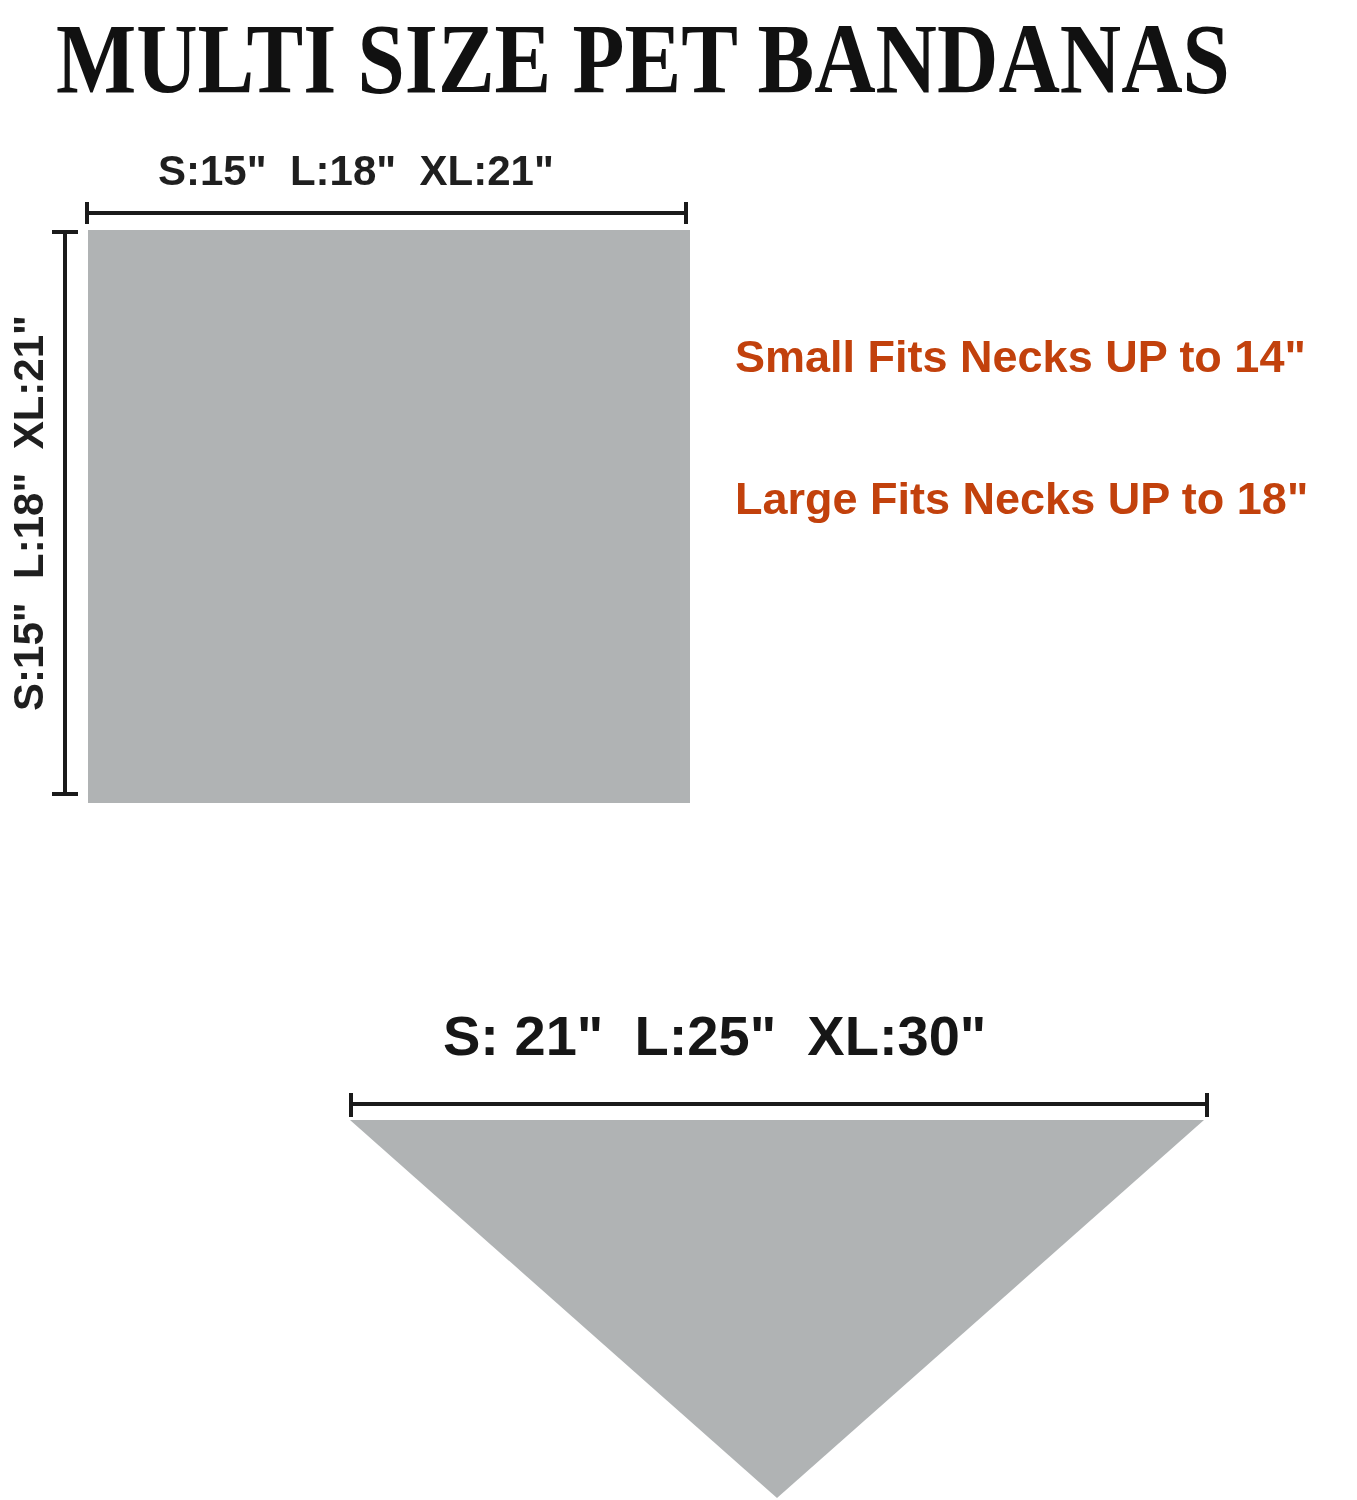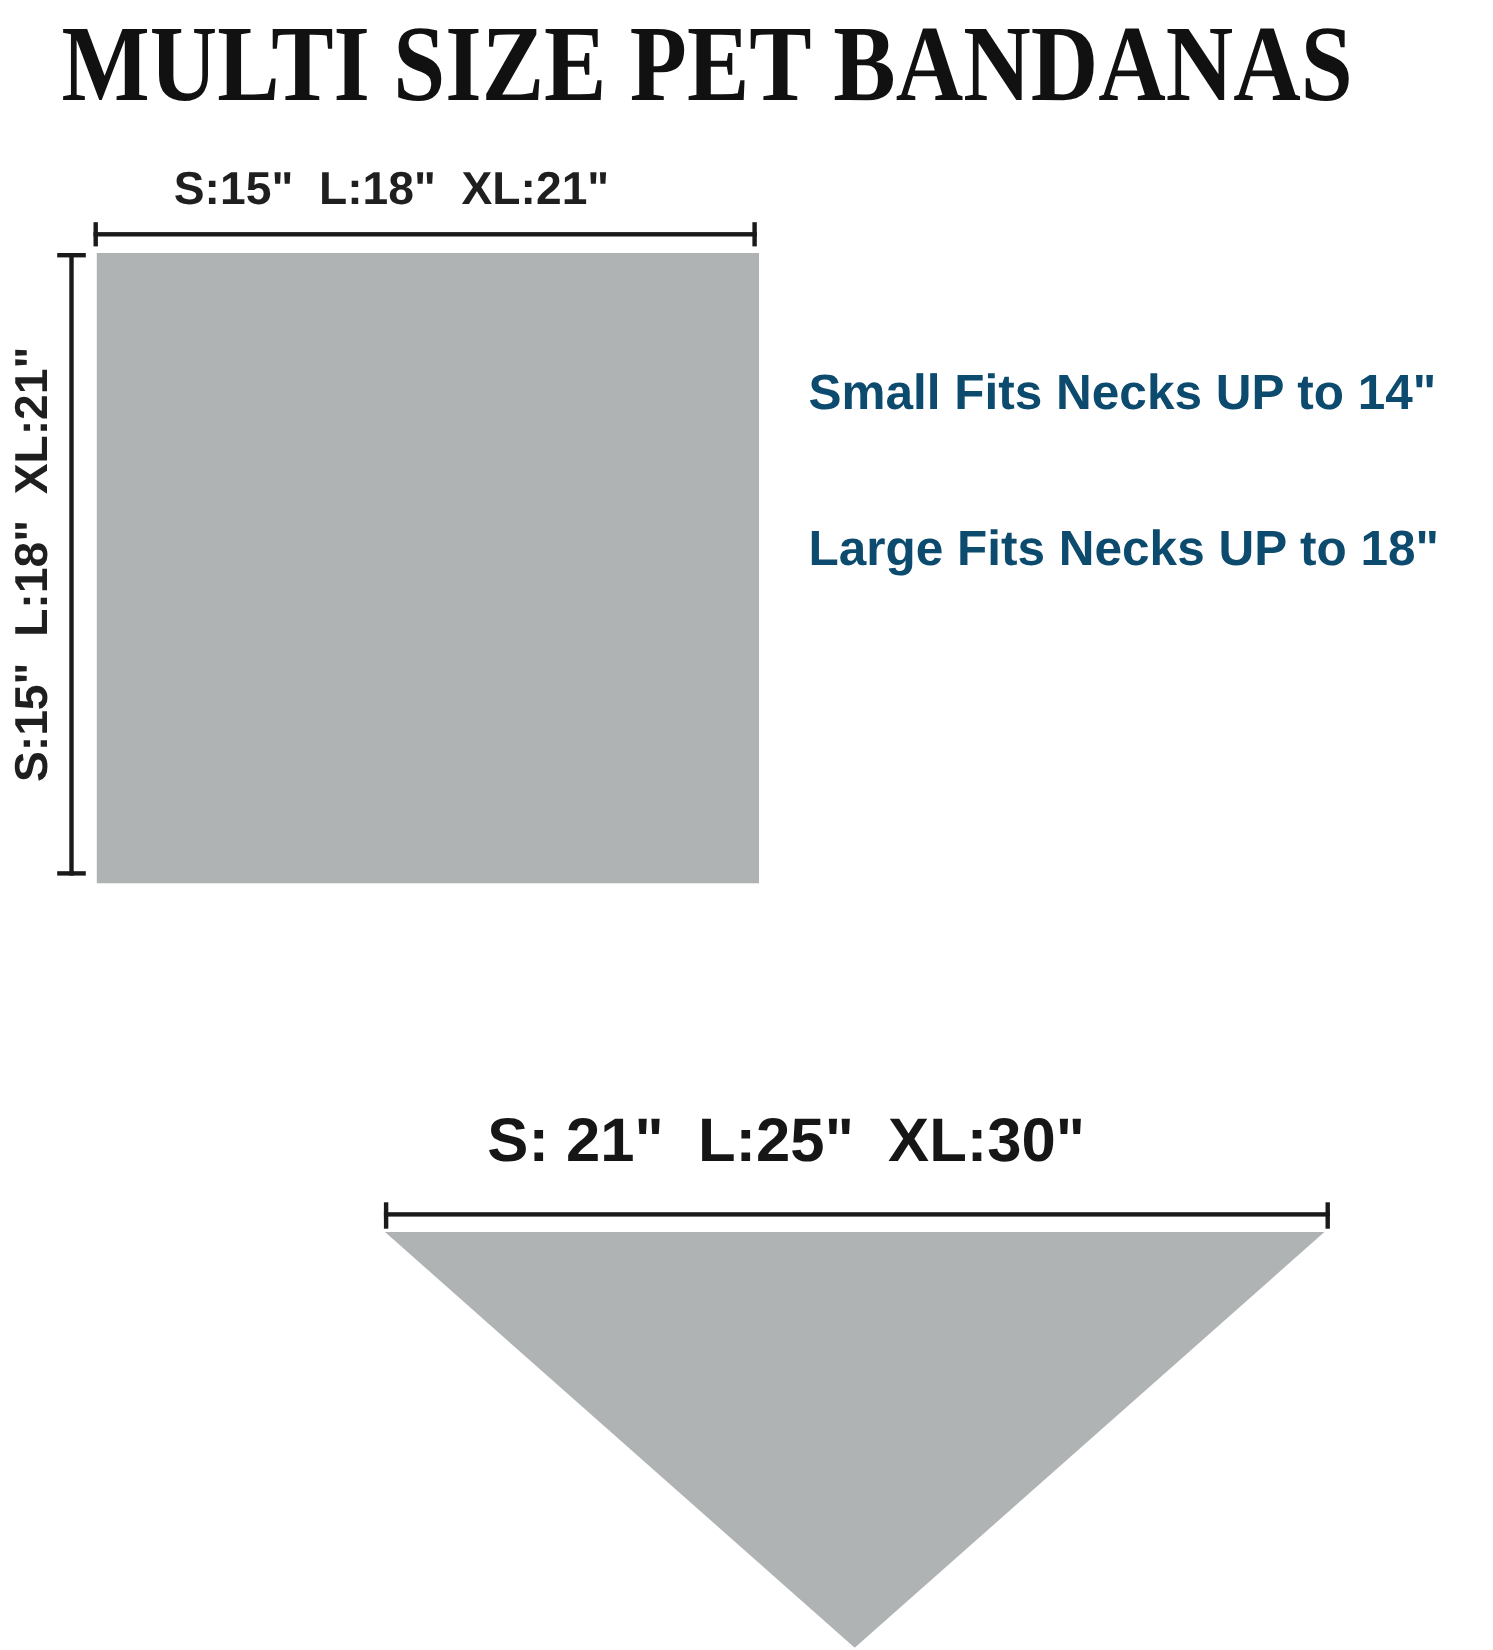--- a/index.html
+++ b/index.html
@@ -93,21 +93,21 @@
     display: block;
   }
 
   
   .fit-note {
     position: absolute;
     left: 735px;
     font-weight: 700;
     font-size: 45px;
     line-height: 1.1;
-    color: #0c4a6e;
+    color: #c2410c;
     white-space: pre;
   }
   .fit-note.n0 { top: 332px; }
   .fit-note.n1 { top: 474px; text-align: center; }
   .fit-note.n2 { top: 616px; }
 </style>
 </head>
 <body>
 
 <div class="canvas">

